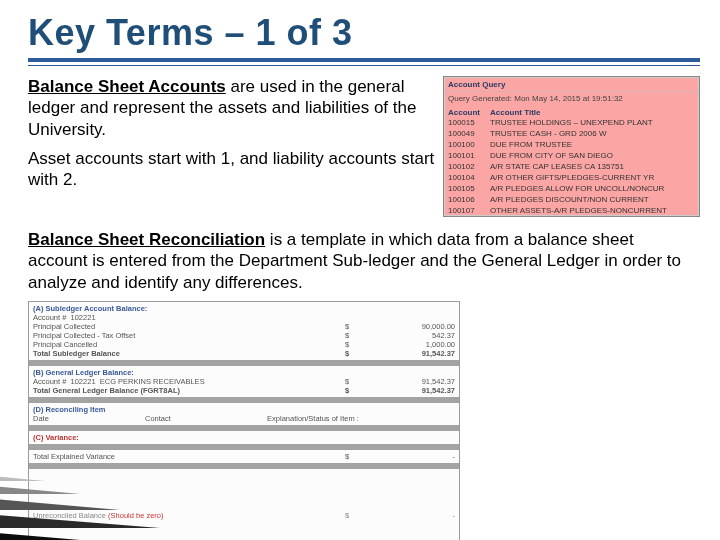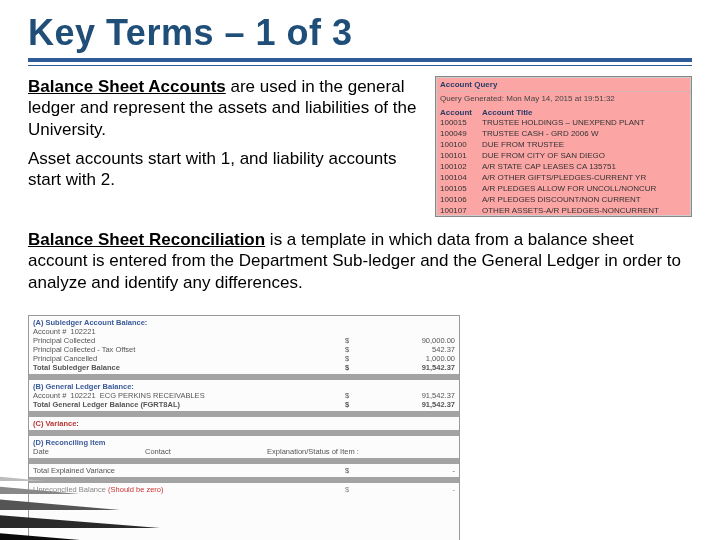--- a/index.html
+++ b/index.html
@@ -7,39 +7,38 @@
     padding: 0;
     width: 720px;
     height: 540px;
     font-family: "Segoe UI", Tahoma, Arial, sans-serif;
     background: #fff;
     color: #000;
     position: relative;
     overflow: hidden;
   }
   .slide {
-    padding: 12px 28px 0 28px;
+    padding: 12px 20px 0 28px;
     box-sizing: border-box;
     width: 100%;
     height: 100%;
   }
   .title {
     font-size: 36px;
     font-weight: 700;
     color: #1f4e79;
     margin: 0 0 4px 0;
     letter-spacing: .5px;
   }
   .rule-wrap { margin-bottom: 10px; }
   .rule1 { height: 4px; background: #2e5c9a; }
   .rule2 { height: 1px; background: #2e5c9a; margin-top: 3px; }
 
   .row {
     display: flex;
-    gap: 14px;
   }
   .para {
     font-size: 17px;
     line-height: 1.25;
     margin: 0 0 8px 0;
   }
   .term { font-weight: 700; text-decoration: underline; }
 
   .query-box {
     border: 1px solid #888;
@@ -74,21 +73,21 @@
     flex: 0 0 430px;
   }
   .rb-sec {
     border-bottom: 6px solid #a3a3a3;
     padding: 2px 4px;
   }
   .rb-title { color: #3a5a99; font-weight: 600; }
   .rb-title.red { color: #b33; }
   .rb-line { display: flex; justify-content: space-between; gap: 8px; }
   .rb-right { text-align: right; min-width: 110px; display: flex; justify-content: space-between; }
-  .rb-foot { color: #888; }
+  .rb-foot { color: #888; margin-top: 40px; }
 
   .tri-decor {
     position: absolute;
     left: -40px;
     bottom: -10px;
     width: 260px;
     height: 110px;
     pointer-events: none;
   }
   .tri {
@@ -225,30 +224,30 @@
         </div>
         <div class="rb-line" style="font-weight:600;">
             <span>Total General Ledger Balance (FGRT8AL)</span>
             <span class="rb-right">
               <span>$</span>
               <span>91,542.37</span>
             </span>
           </div>
       </div>
       <div class="rb-sec">
-        <div class="rb-title red">(C) Variance:</div>
-      </div>
-      <div class="rb-sec">
         <div class="rb-title">(D) Reconciling Item</div>
         <div class="rb-line">
           <span>Date</span>
           <span>Contact</span>
           <span>Explanation/Status of Item :</span>
           <span></span>
         </div>
+      </div>
+      <div class="rb-sec">
+        <div class="rb-title red">(C) Variance:</div>
       </div>
       <div class="rb-sec">
         <div class="rb-line" style="font-weight:400;">
             <span>Total Explained Variance</span>
             <span class="rb-right">
               <span>$</span>
               <span>-</span>
             </span>
           </div>
       </div>

